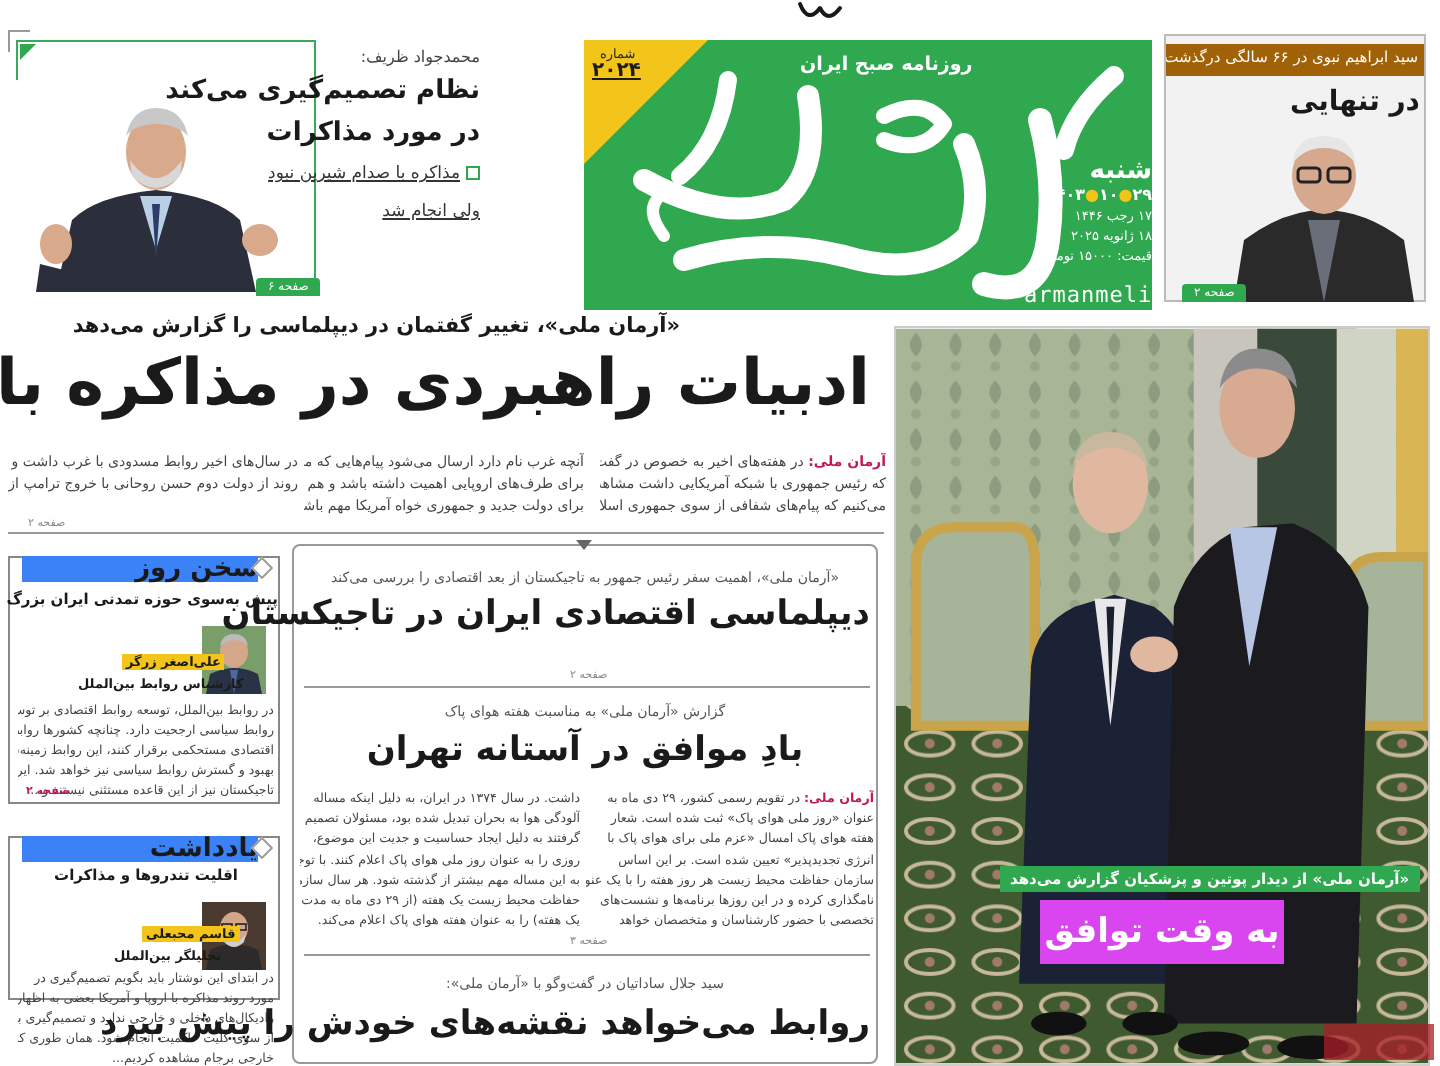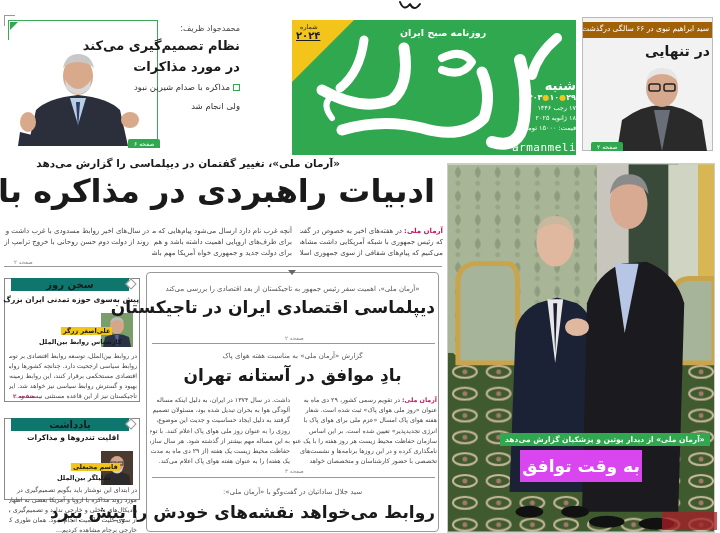--- a/index.html
+++ b/index.html
@@ -9,21 +9,21 @@
   .rtl { direction: rtl; text-align: right; }
 
   
   .zarif-box { left: 8px; top: 20px; width: 150px; height: 126px; border: 1px solid #3aaa5a; background: #fff; }
   .zarif-box::before { content: ""; position: absolute; left: -5px; top: -6px; width: 10px; height: 10px; border-left: 1px solid #999; border-top: 1px solid #999; }
   .zarif-corner { left: 10px; top: 22px; width: 0; height: 0; border-top: 8px solid #2fa84f; border-right: 8px solid transparent; }
   .zarif-photo { left: 8px; top: 40px; width: 140px; height: 106px; }
   .zarif-text { left: 140px; top: 24px; width: 100px; }
   .zarif-kicker { font-size: 8px; color: #444; text-align: right; }
   .zarif-title { font-size: 13px; font-weight: bold; line-height: 17px; margin-top: 4px; white-space: nowrap; }
-  .zarif-sub { font-size: 8.5px; color: #333; line-height: 13px; margin-top: 6px; white-space: nowrap; }
+  .zarif-sub { font-size: 8.5px; color: #333; line-height: 13px; margin-top: 6px; white-space: nowrap; text-decoration: underline; }
   .zarif-sub .sq { display: inline-block; width: 7px; height: 7px; border: 1.5px solid #2fa84f; margin-left: 3px; vertical-align: middle; }
   .page-tag { background: #2fa84f; color: #fff; font-size: 6px; padding: 1px 6px; border-radius: 2px 2px 0 0; }
 
   .masthead { left: 292px; top: 20px; width: 284px; height: 135px; background: #2fa84f; border-top-left-radius: 22px; }
   .issue-flag { left: 292px; top: 20px; width: 0; height: 0; border-top: 62px solid #f3c419; border-right: 62px solid transparent; }
   .issue-label { left: 300px; top: 23px; font-size: 6.5px; color: #2a2a2a; }
   .issue-num { left: 296px; top: 30px; font-size: 10px; font-weight: bold; color: #1d1d1d; text-decoration: underline; }
   .masthead-tagline { left: 400px; top: 27px; font-size: 9.5px; color: #ffffff; font-weight: bold; }
   .logo-svg { left: 292px; top: 0px; width: 284px; height: 155px; }
   .date-block { left: 542px; top: 78px; width: 34px; color: #fff; }
@@ -44,21 +44,21 @@
   .body-col { font-size: 7px; line-height: 11px; color: #444; white-space: nowrap; overflow: hidden; }
   .body-col .lead { color: #c2185b; font-weight: bold; }
   .main-col1 { left: 300px; top: 226px; width: 143px; }
   .main-col2 { left: 152px; top: 226px; width: 140px; }
   .main-col3 { left: 4px; top: 226px; width: 145px; }
   .rule { height: 1px; background: #999; }
   .page-ref { font-size: 5.5px; color: #888; }
 
   
   .side-box { left: 4px; width: 136px; border: 1px solid #888; background: #fff; }
-  .side-head { position: absolute; left: 6px; top: -1px; width: 118px; height: 13px; background: #0f766e; font-size: 10px; font-weight: bold; text-align: center; line-height: 13px; }
+  .side-head { position: absolute; left: 6px; top: -1px; width: 118px; height: 13px; background: #3b82f6; font-size: 13px; font-weight: bold; text-align: right; line-height: 13px; }
   .side-diamond { position: absolute; right: 4px; top: 1px; width: 8px; height: 8px; background: #fff; border: 1px solid #999; transform: rotate(45deg); }
   .side-title { position: absolute; width: 132px; left: 2px; font-size: 7.5px; font-weight: bold; text-align: center; white-space: nowrap; }
   .side-photo { position: absolute; width: 32px; height: 34px; }
   .side-name { position: absolute; font-size: 6.5px; font-weight: bold; background: #f3c419; padding: 0 2px; white-space: nowrap; }
   .side-role { position: absolute; font-size: 6.5px; font-weight: bold; white-space: nowrap; }
   .side-body { position: absolute; left: 4px; width: 128px; font-size: 6.3px; line-height: 10px; color: #444; white-space: nowrap; overflow: hidden; }
   .side-ref { position: absolute; font-size: 5.5px; color: #c2185b; font-weight: bold; }
 
   
   .mid-box { left: 146px; top: 272px; width: 293px; height: 260px; border: 1px solid #999; border-radius: 4px; }

